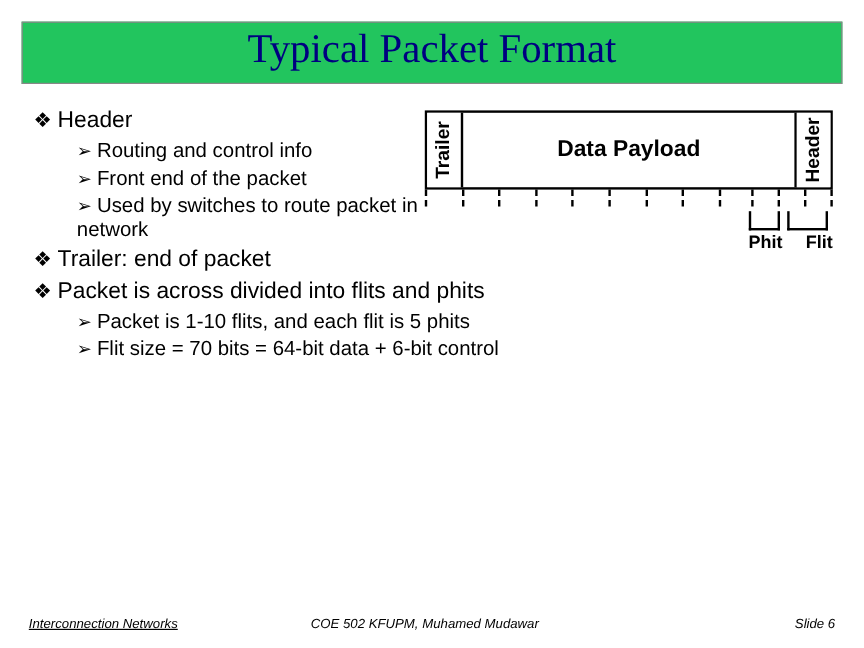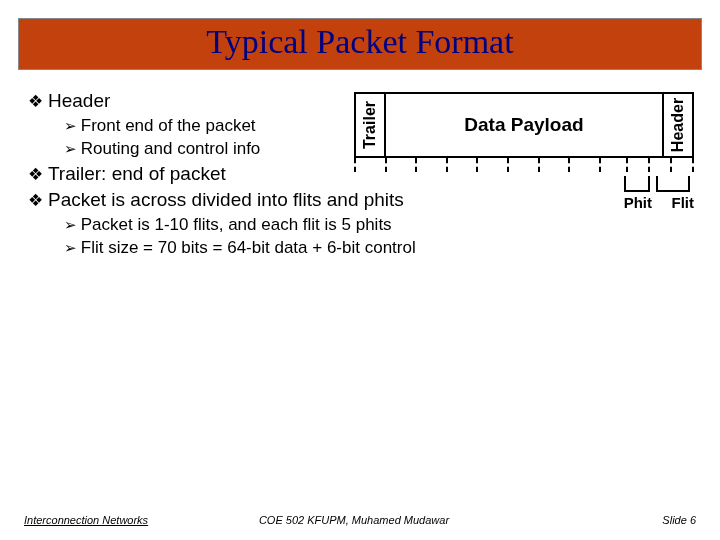--- a/index.html
+++ b/index.html
@@ -1,18 +1,18 @@
 <!DOCTYPE html>
 <html><head>
 <meta charset="utf-8">
 <style>
   html,body{margin:0;padding:0}
   body{width:720px;height:540px;background:#fff;font-family:Arial,Helvetica,sans-serif;color:#000;position:relative;overflow:hidden}
   .slide{position:absolute;inset:0}
-  .title-band{background:#c2410c;border:1px solid #888;margin:18px 18px 0 18px;text-align:center;padding:4px 0 8px 0}
+  .title-band{background:#22c55e;border:1px solid #888;margin:18px 18px 0 18px;text-align:center;padding:4px 0 8px 0}
   .title-band span{font-family:"Comic Sans MS","Comic Sans",cursive;font-size:34px;color:#000080;font-weight:400}
   .body{position:absolute;left:28px;right:28px;top:86px;bottom:40px;font-size:19px}
   .l1{margin:4px 0 4px 0}
   .l1::before{content:"\2756  ";font-size:17px}
   .l2{margin:3px 0 3px 36px;font-size:17px}
   .l2::before{content:"\27A2  ";font-size:15px}
   .narrow .l1{width:320px}
   .narrow .l2{width:300px}
   
   .pkt{position:absolute;top:92px;right:26px;width:340px;height:130px}
@@ -40,22 +40,23 @@
 <body>
 <div class="slide">
 
   <div class="title-band">
     <span>Typical Packet Format</span>
   </div>
 
   <div class="body">
     <div class="narrow">
       <div class="l1"><span>Header</span></div>
+      <div class="l2"><span>Routing and control info</span></div>
       <div class="l2"><span>Front end of the packet</span></div>
-      <div class="l2"><span>Routing and control info</span></div>
+      <div class="l2"><span>Used by switches to route packet in network</span></div>
     </div>
     <div class="l1"><span>Trailer: end of packet</span></div>
     <div class="l1"><span>Packet is across divided into flits and phits</span></div>
     <div class="l2"><span>Packet is 1-10 flits, and each flit is 5 phits</span></div>
     <div class="l2"><span>Flit size = 70 bits = 64-bit data + 6-bit control</span></div>
   </div>
 
   <div class="pkt">
     <div class="pkt-row">
       <div class="col-trailer">

